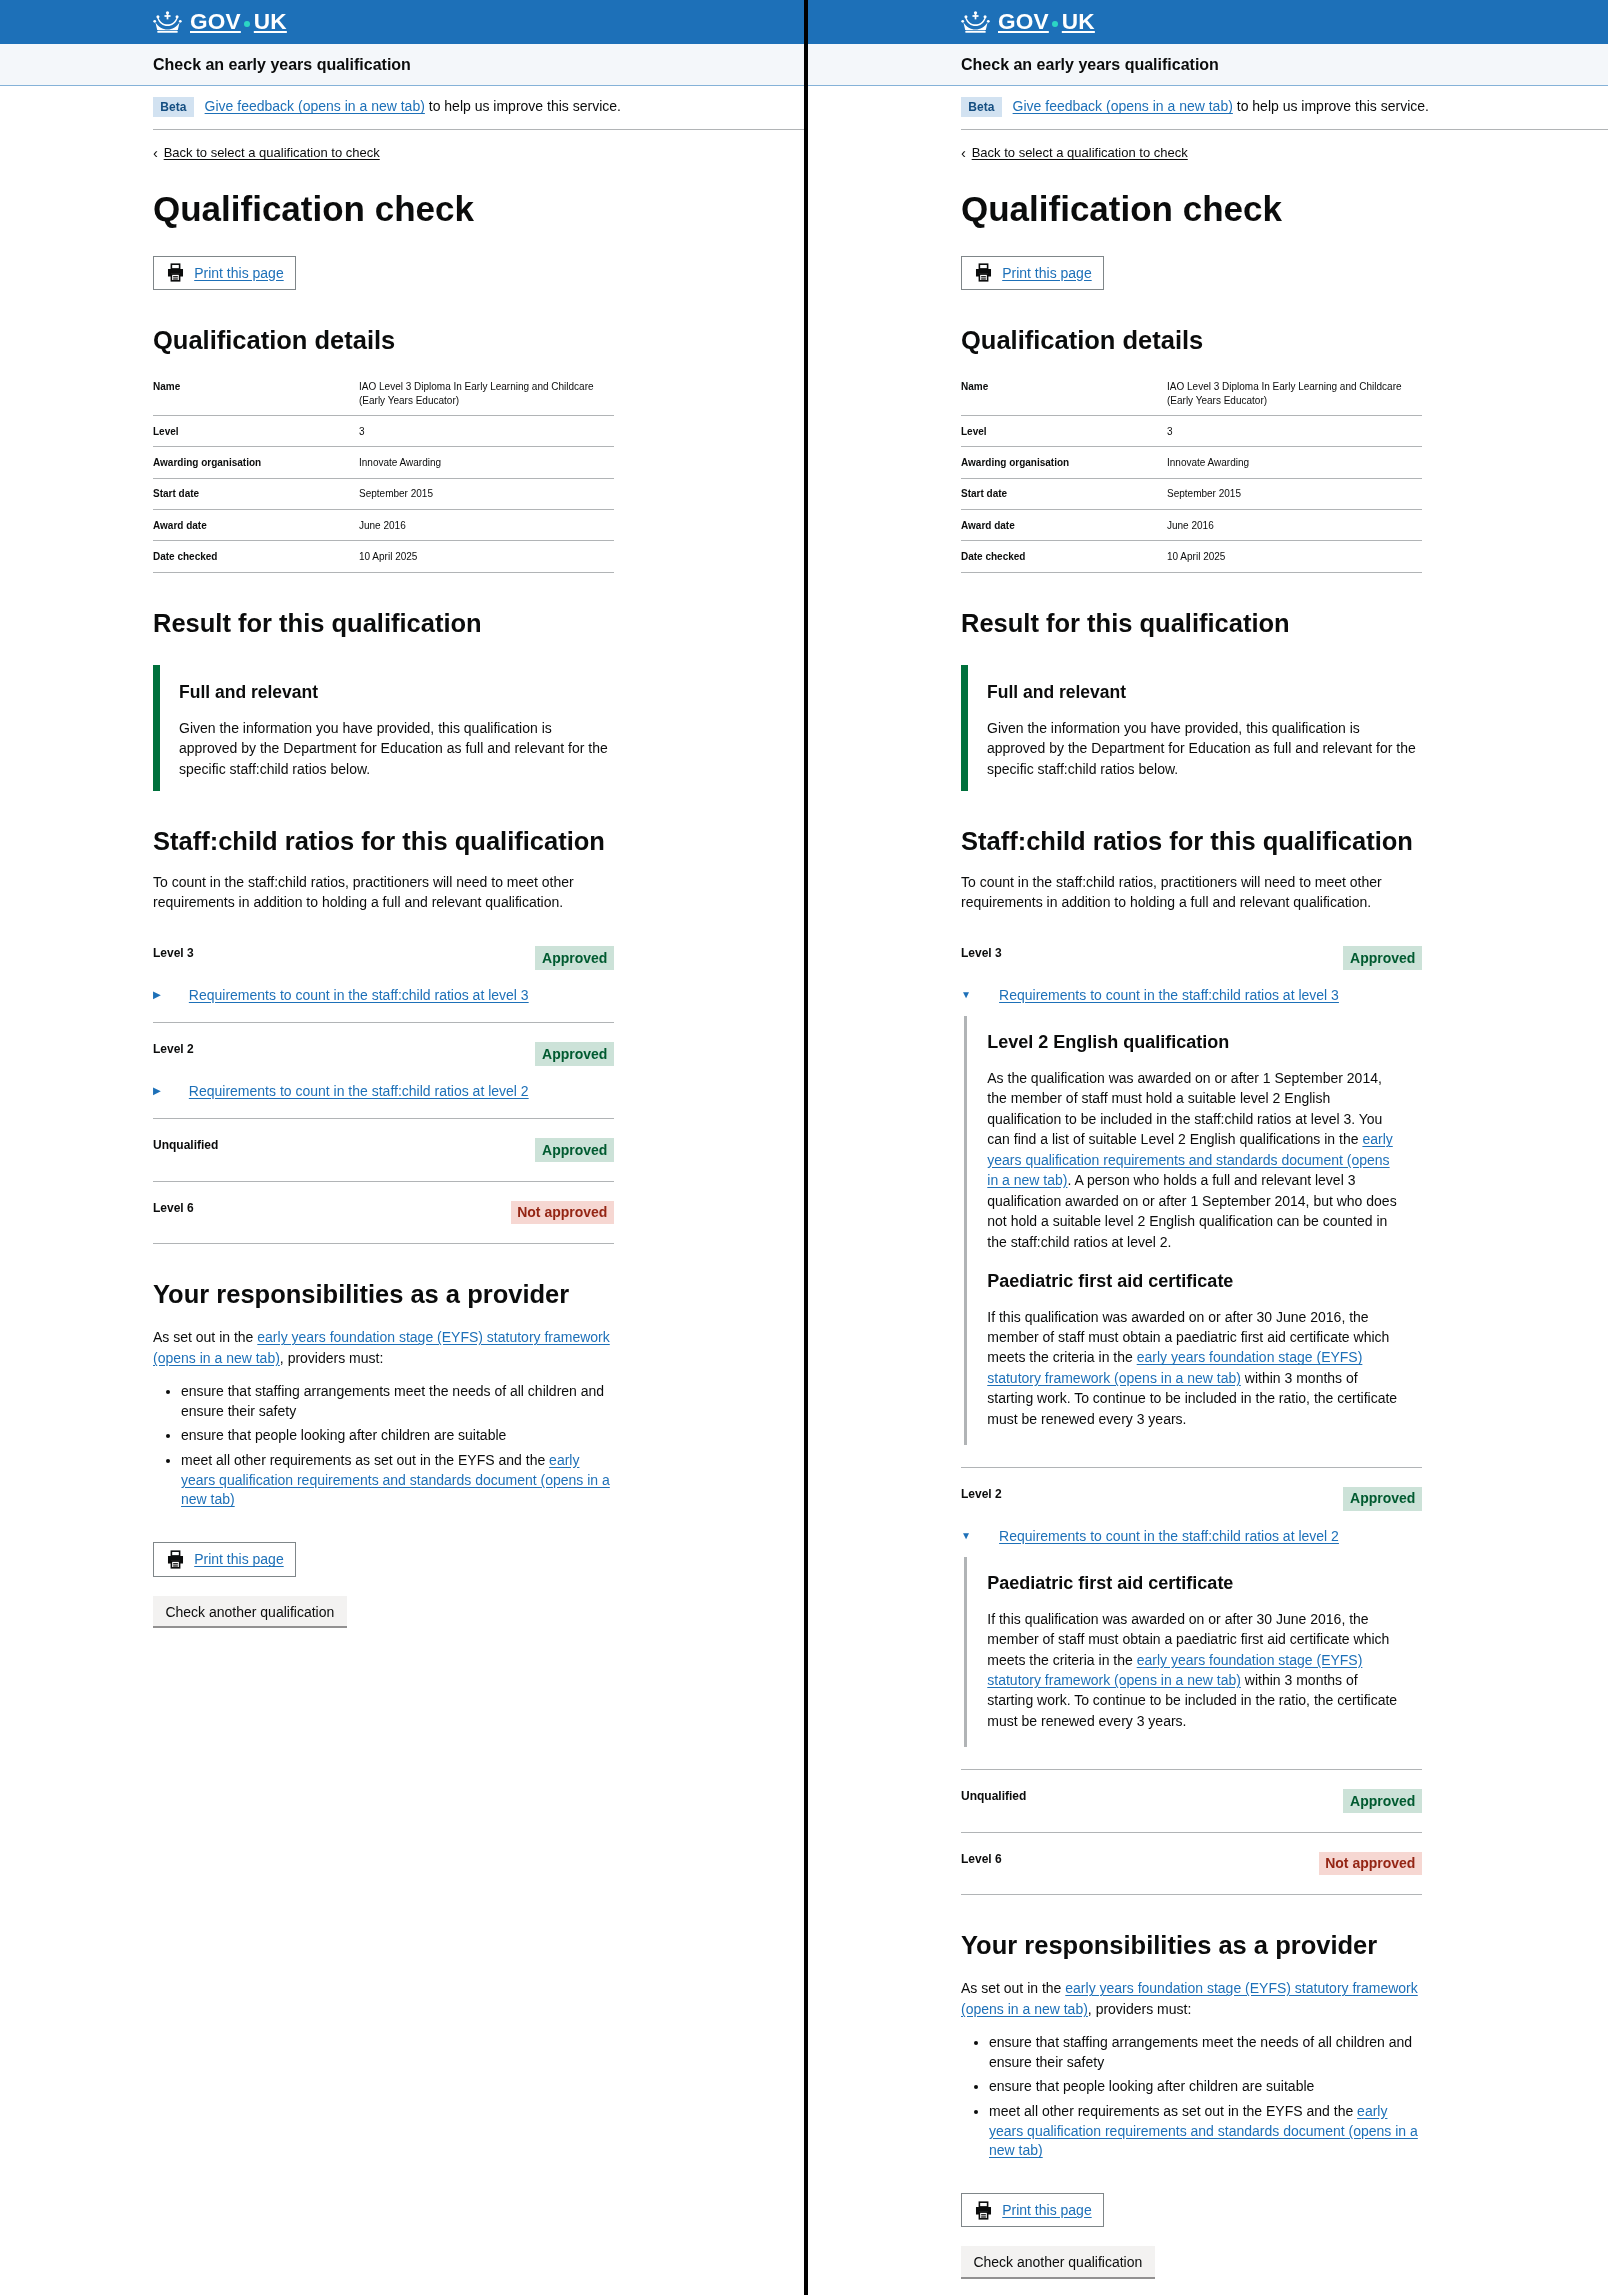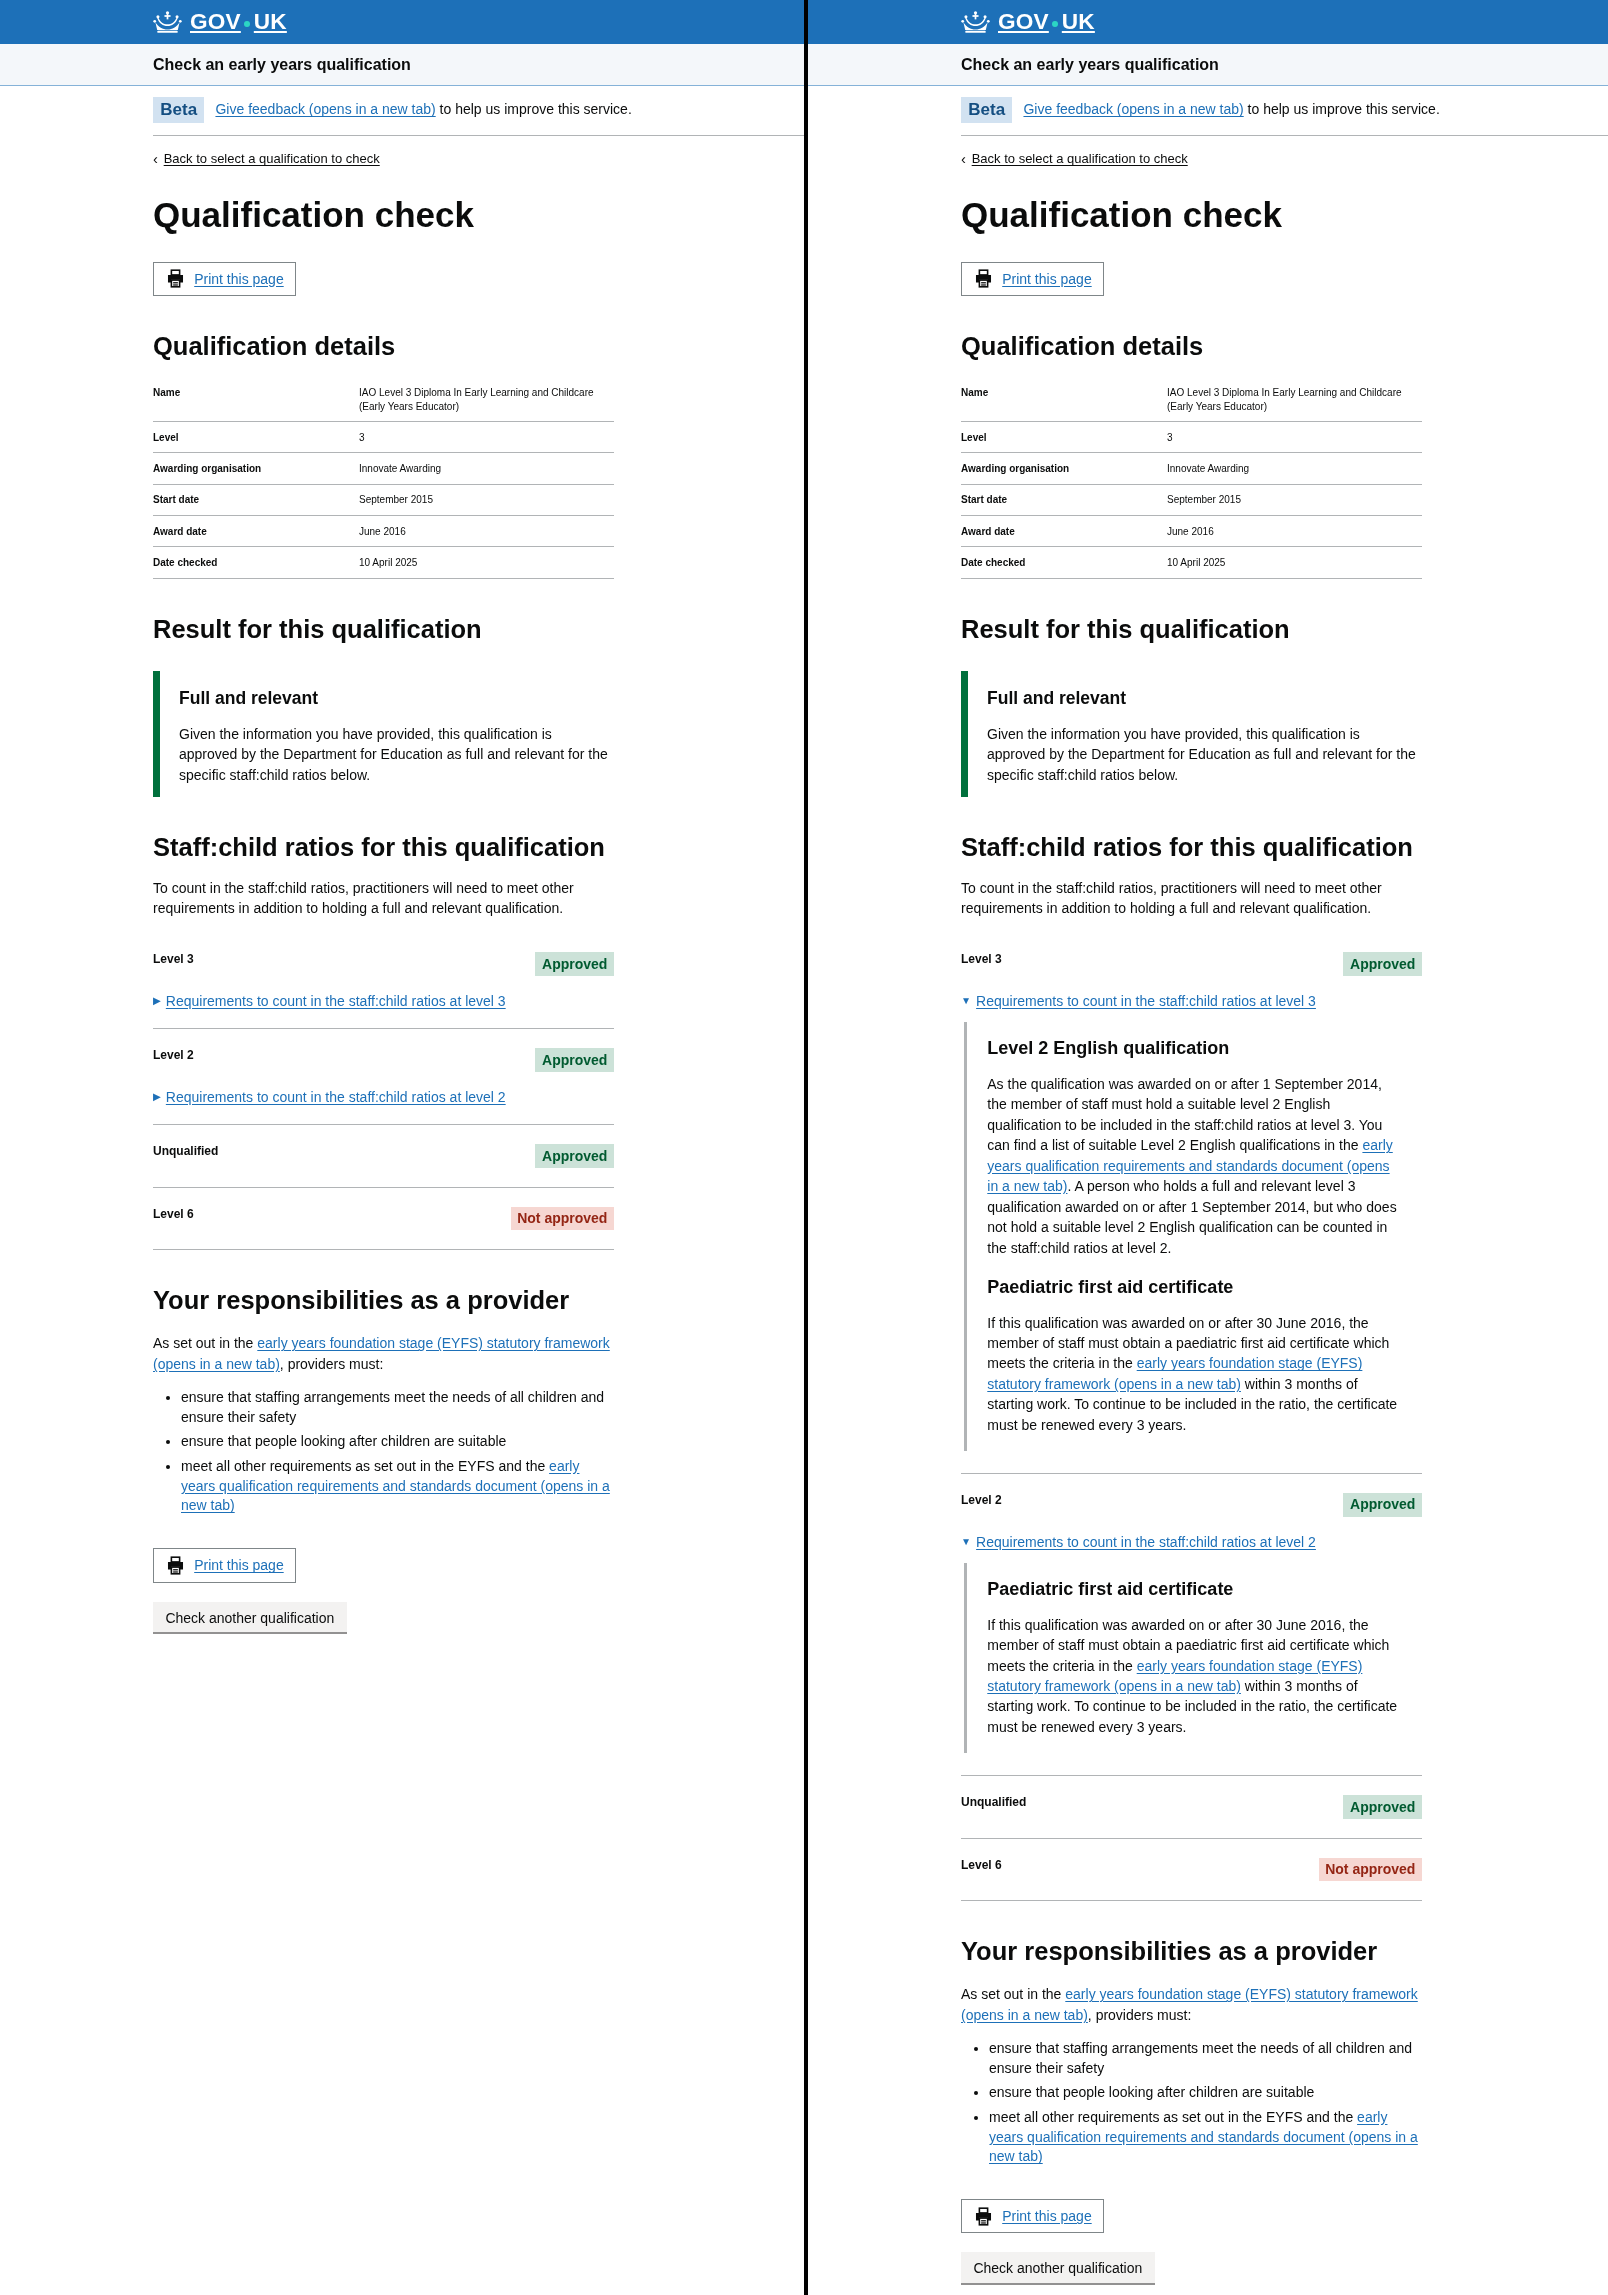--- a/index.html
+++ b/index.html
@@ -20,21 +20,21 @@
   .logo { display:flex; align-items:center; gap:8px; color:#fff; }
   .logo-text { font-size:22.6px; font-weight:bold; letter-spacing:0.2px; display:flex; align-items:center; }
   .logo-dot { display:inline-block; width:5.8px; height:5.8px; border-radius:50%; background:#2cd5c4; margin:4.4px 3.6px 0 3.6px; }
 
   
   .service-nav { height:42px; background:#f4f7fa; border-bottom:1.5px solid #85b2d8; display:flex; align-items:center; padding-left:153px; }
   .service-name { font-size:16px; font-weight:bold; color:#0b0c0c; text-decoration:none; }
 
   
   .phase-banner { margin-left:153px; padding:11px 0 11.7px; border-bottom:0.7px solid #b1b4b6; display:flex; align-items:center; gap:11px; font-size:14px; }
-  .phase-tag { background:#d2e2f1; color:#144e81; font-size:17px; padding:2.9px 7.3px 3.6px; white-space:nowrap; }
+  .phase-tag { background:#d2e2f1; color:#144e81; font-size:12px; padding:2.9px 7.3px 3.6px; white-space:nowrap; }
   .phase-text { line-height:1.4; }
 
   .back-row { margin:14.6px 0 0 153px; font-size:13px; display:flex; align-items:center; gap:5.8px; }
   .back-chevron { color:#0b0c0c; font-size:14.6px; }
   .back-link { color:#0b0c0c; }
 
   .content { margin-left:153px; width:461px; }
 
   h1.page-title { font-size:35px; line-height:1.08; margin:29px 0 0; font-weight:bold; }
 
@@ -58,21 +58,21 @@
 
   
   .ratios-list { margin-top:14.6px; }
   .ratio-row { border-bottom:0.7px solid #b1b4b6; padding:19px 0 19px; }
   .ratio-head { display:flex; justify-content:space-between; align-items:flex-start; }
   .ratio-name { font-size:12px; font-weight:bold; margin:0; line-height:1.2; }
   .tag { font-size:14px; line-height:1; padding:4.4px 6.6px 5.1px; white-space:nowrap; }
   .tag-green { background:#cce2d8; color:#005a30; }
   .tag-red { background:#f6d7d2; color:#942514; }
 
-  .details-summary { margin-top:17.5px; display:flex; align-items:center; gap:5px; font-size:14px; cursor:pointer; }
+  .details-summary { margin-top:17.5px; display:flex; align-items:center; gap:28px; font-size:14px; cursor:pointer; }
   .arrow { color:#1d70b8; font-size:10.2px; line-height:1; flex:none; }
   .arrow-right::before { content:"\25B6"; }
   .arrow-down::before { content:"\25BC"; }
   .summary-text { color:#1d70b8; text-decoration:underline; text-underline-offset:1.5px; }
 
   .details-body { margin:13px 0 2.9px 2.9px; border-left:3.6px solid #b1b4b6; padding:8.8px 0 16px 20.4px; max-width:438px; }
   .details-h3 { font-size:18px; font-weight:bold; margin:7.3px 0 0; }
   .details-p { font-size:14px; line-height:1.46; margin:14.6px 0 0; max-width:410px; }
 
   

